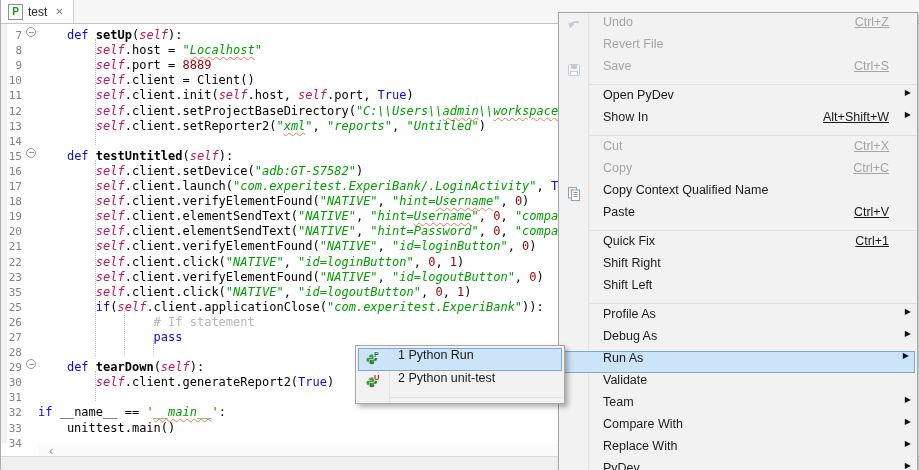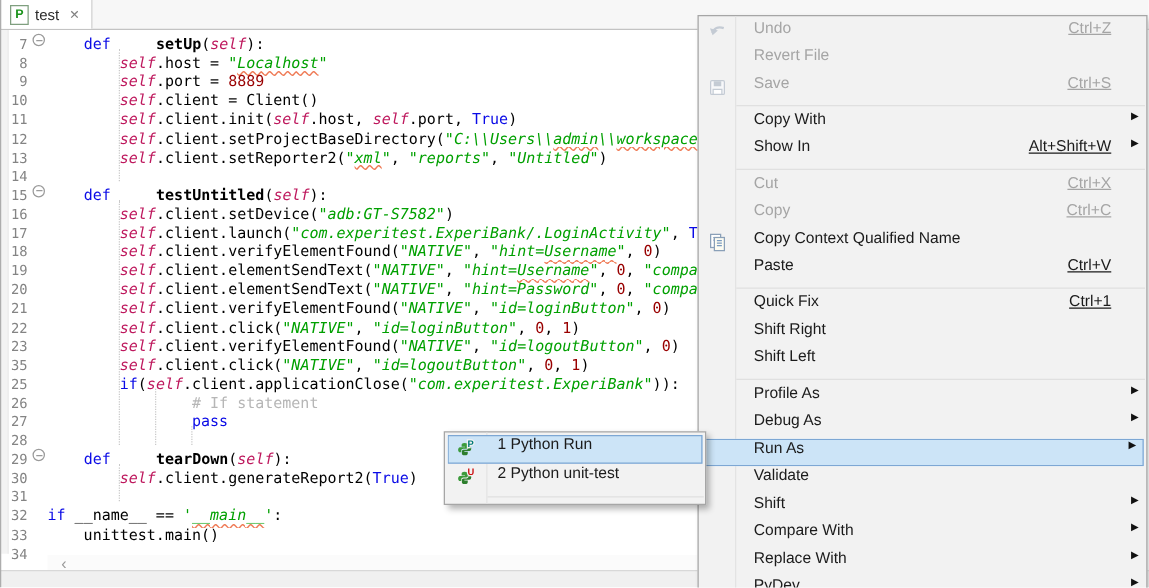--- a/index.html
+++ b/index.html
@@ -26,21 +26,21 @@
     font-family:"DejaVu Sans Mono",monospace;font-size:12px;}
   .cl{display:flex;height:15.1px;align-items:baseline;}
   .ln{width:22px;flex:none;text-align:right;color:#848484;font-size:11px;line-height:15.1px;}
   .foldc{width:16px;flex:none;position:relative;height:15.1px;}
   .fm{position:absolute;left:4px;top:3px;width:8px;height:8px;border:1px solid #9a9a9a;
     border-radius:50%;background:#fff;}
   .fm::after{content:"";position:absolute;left:1.5px;right:1.5px;top:3.5px;height:1px;background:#9a9a9a;}
   .ct{white-space:pre;flex:none;line-height:15.1px;}
   .tk-pl{color:#000000;}
   .tk-kw{color:#0a0ae6;}
-  .tk-fn{color:#000000;font-weight:bold;margin-left:29px;}
+  .tk-fn{color:#000000;font-weight:bold;}
   .tk-self{color:#be185d;font-style:italic;}
   .tk-str{color:#00a000;font-style:italic;}
   .tk-strsp{color:#00a000;font-style:italic;
     text-decoration:underline wavy #ef7a55;text-decoration-thickness:1px;text-underline-offset:2px;}
   .tk-num{color:#990000;}
   .tk-com{color:#b6b6b6;}
   .guide{position:absolute;width:0;border-left:1px dotted #c9c9c9;}
   .hscroll{position:absolute;left:38px;top:421px;height:13px;right:3px;background:#fbfbfb;
     display:flex;align-items:center;padding-left:11px;}
   .scroll-arrow{color:#9a9a9a;font-size:13px;line-height:11px;}
@@ -274,21 +274,21 @@
           <rect x="5" y="3" width="6" height="4" fill="#c4cbd4"></rect>
           <rect x="4.5" y="9.5" width="7" height="4" fill="#fff" stroke="#c4cbd4"></rect>
         </svg>
       </span>
       <span class="mlabel">Save</span>
       <span class="mshort">Ctrl+S</span>
       <span class="marrow"></span>
     </div>
     <div class="menu-sep"></div>
     <div class="menu-item">
-      <span class="mlabel">Copy With</span>
+      <span class="mlabel">Open PyDev</span>
       <span class="marrow">▶</span>
     </div>
     <div class="menu-item">
       <span class="mlabel">Show In</span>
       <span class="mshort">Alt+Shift+W</span>
       <span class="marrow">▶</span>
     </div>
     <div class="menu-sep"></div>
     <div class="menu-item disabled">
       <span class="mlabel">Cut</span>
@@ -342,21 +342,21 @@
     </div>
     <div class="menu-item highlighted">
       <span class="mlabel">Run As</span>
       <span class="marrow">▶</span>
     </div>
     <div class="menu-item">
       <span class="mlabel">Validate</span>
       <span class="marrow"></span>
     </div>
     <div class="menu-item">
-      <span class="mlabel">Shift</span>
+      <span class="mlabel">Team</span>
       <span class="marrow">▶</span>
     </div>
     <div class="menu-item">
       <span class="mlabel">Compare With</span>
       <span class="marrow">▶</span>
     </div>
     <div class="menu-item">
       <span class="mlabel">Replace With</span>
       <span class="marrow">▶</span>
     </div>

